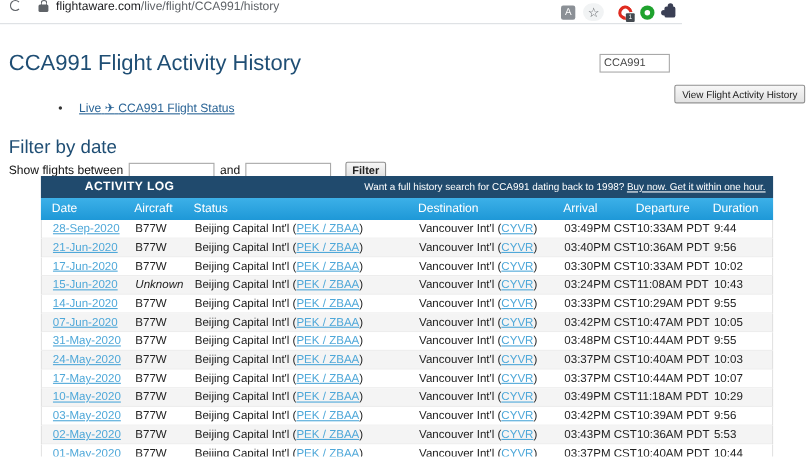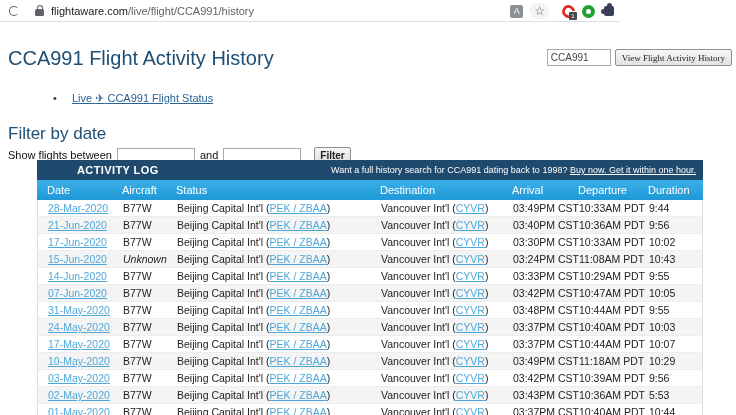--- a/index.html
+++ b/index.html
@@ -2,21 +2,21 @@
 <html><head>
 <meta charset="utf-8">
 <style>
   * { margin:0; padding:0; box-sizing:border-box; }
   html,body { width:736px; height:415px; overflow:hidden; background:#fff;
               font-family:"Liberation Sans", sans-serif; }
 
   
   .browser-bar { position:absolute; left:0; top:0; width:620px; height:22px;
                  background:#fff; border-bottom:1px solid #dcdfe3;
-                 display:flex; align-items:center; }
+                 display:flex; }
   .reload { width:10px; height:10px; border:1.6px solid #5f6368; border-radius:50%;
             border-right-color:transparent; margin-left:9px; }
   .lockwrap { margin-left:16px; position:relative; width:9px; height:11px; }
   .lock-shackle { position:absolute; left:1.5px; top:0; width:6px; height:6px;
                   border:1.4px solid #5f6368; border-bottom:none; border-radius:3px 3px 0 0; }
   .lock-body { position:absolute; left:0; top:4px; width:9px; height:7px;
                background:#5f6368; border-radius:1.5px; }
   .url { margin-left:7px; font-size:11px; white-space:nowrap; }
   .url .domain { color:#202124; }
   .url .path { color:#5f6368; }
@@ -46,21 +46,21 @@
   
   .page-title { position:absolute; left:8px; top:47px; font-size:20px; font-weight:400;
                 color:#1f4e74; }
   .flight-search { position:absolute; right:4px; top:49px; display:flex; gap:4px; }
   .flight-search input { width:64px; height:17px; font-size:10px; padding:0 3px;
                          border:1px solid #a9a9a9; color:#444;
                          font-family:"Liberation Sans", sans-serif; }
   .flight-search button { height:17px; font-size:9px; padding:0 6px; color:#222;
                           border:1px solid #8f8f8f; border-radius:2px;
                           background:linear-gradient(#f7f7f7,#e2e2e2);
-                          font-family:Liberation Serif, serif; }
+                          font-family:Liberation Sans, sans-serif;margin-top:28px; }
   .live-row { position:absolute; left:53px; top:92px; font-size:11px; color:#333; }
   .live-row a { color:#2a6496; text-decoration:underline; margin-left:12px; }
   .filter-heading { position:absolute; left:8px; top:124px; font-size:17px; font-weight:400;
                     color:#1f4e74; }
   .filter-form { position:absolute; left:8px; top:147px; font-size:11px; color:#111;
                  display:flex; align-items:center; gap:5px; }
   .filter-form input { width:78px; height:15px; border:1px solid #a9a9a9; }
   .filter-form button { height:16px; font-size:10px; padding:0 5px; color:#222;
                         border:1px solid #8f8f8f; border-radius:2px;
                         background:linear-gradient(#f7f7f7,#dedede); margin-left:8px;
@@ -140,21 +140,21 @@
     <div>Date</div>
     <div>Aircraft</div>
     <div>Status</div>
     <div>Destination</div>
     <div>Arrival</div>
     <div>Departure</div>
     <div>Duration</div>
   </div>
   <div>
       <div class="arow grid">
-        <div><a href="#">28-Mar-2020</a></div>
+        <div><a href="#">28-Sep-2020</a></div>
         <div>B77W</div>
         <div><span>Beijing Capital Int'l (</span><a href="#">PEK / ZBAA</a><span>)</span></div>
         <div><span>Vancouver Int'l (</span><a href="#">CYVR</a><span>)</span></div>
         <div>03:49PM CST</div>
         <div>10:33AM PDT</div>
         <div>9:44</div>
       </div>
       <div class="arow grid alt">
         <div><a href="#">21-Jun-2020</a></div>
         <div>B77W</div>

